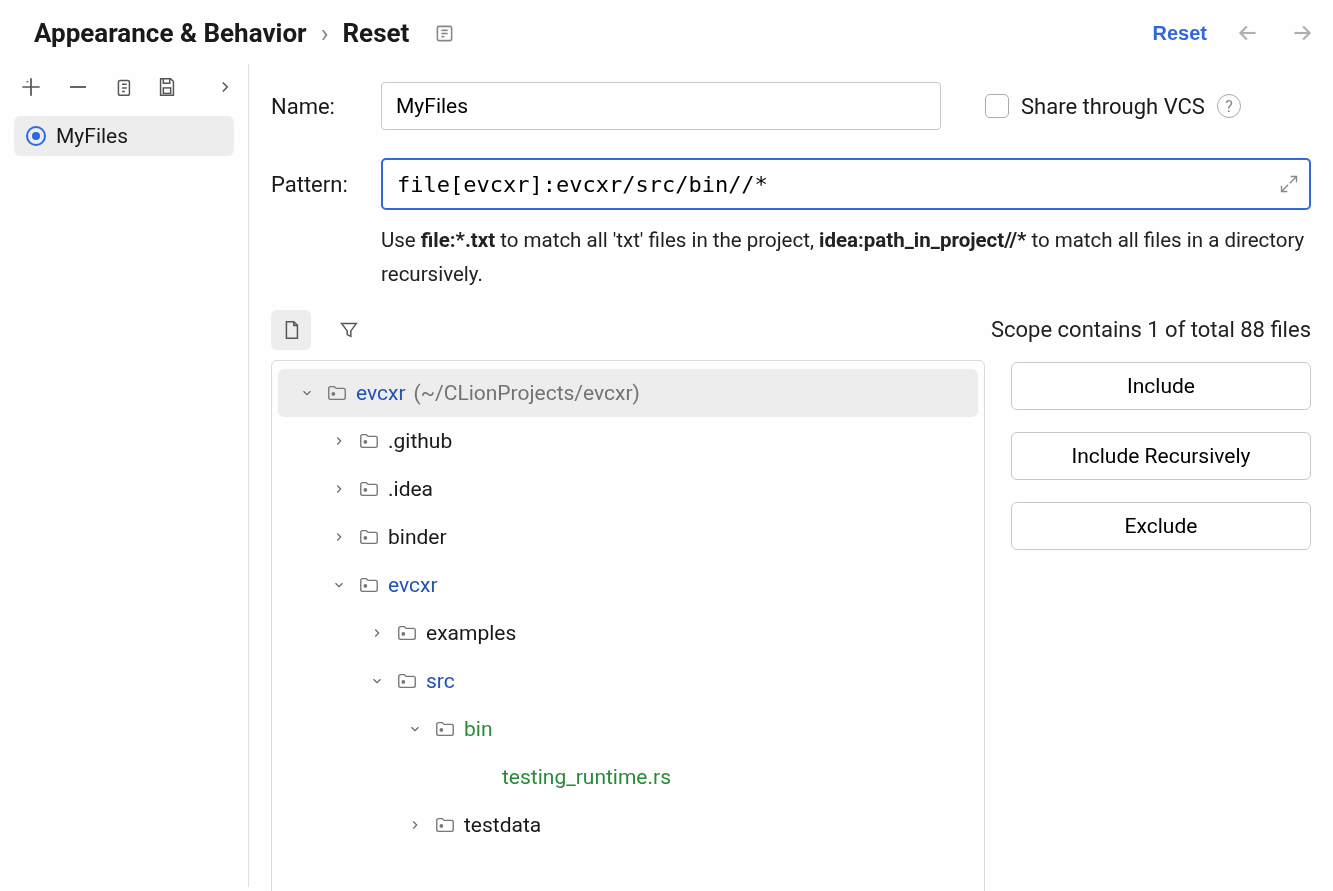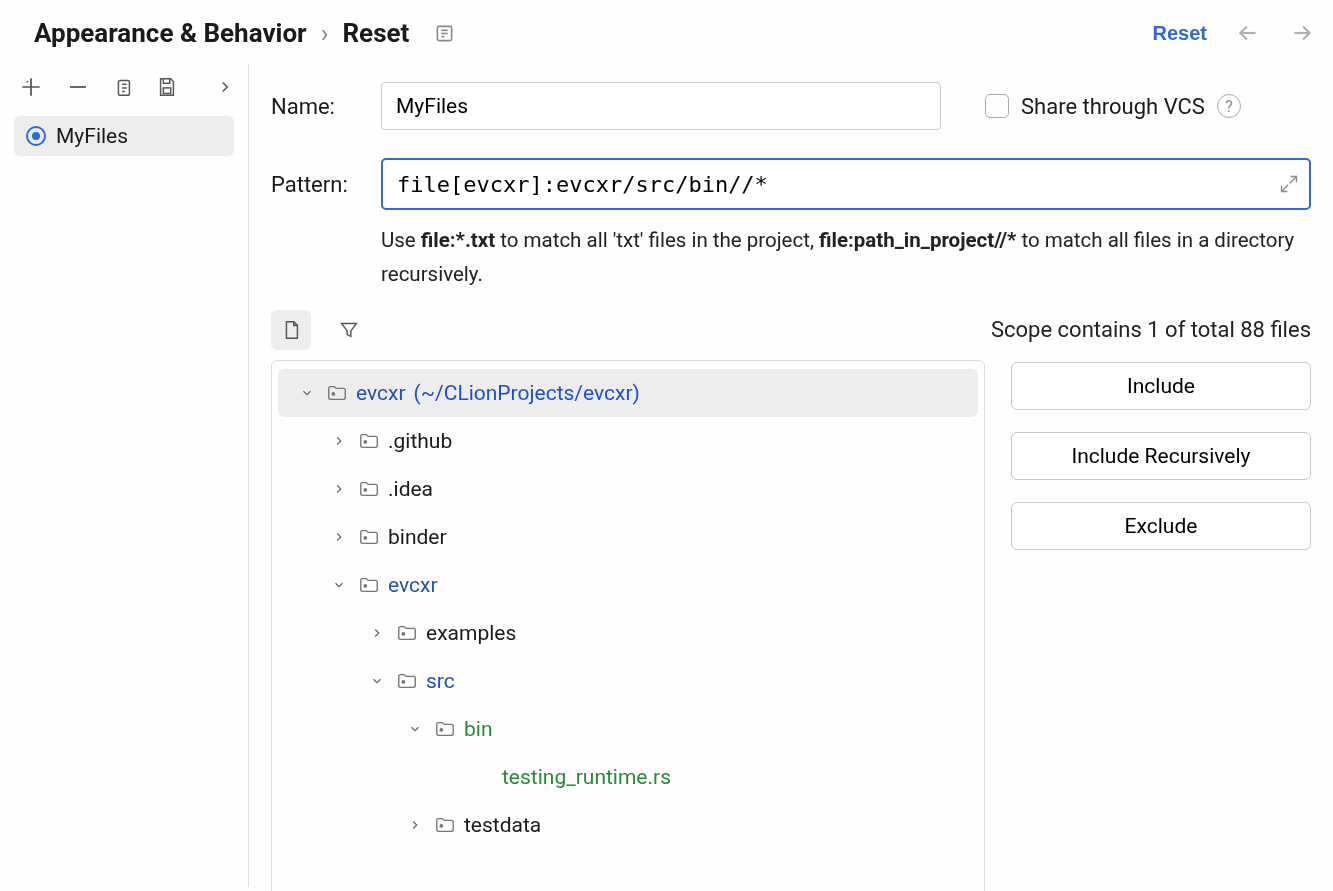--- a/index.html
+++ b/index.html
@@ -162,21 +162,21 @@
   }
   .tree-row.selected {
     background: #ededed;
     border-radius: 6px;
     margin: 0 6px;
   }
   .chev { width: 22px; display:inline-flex; justify-content:center; color:#666; font-size:16px;}
   .folder-ic { color:#777; display:inline-flex; }
   .name-blue { color: #2351b5; }
   .name-green { color: #2a8a3a; }
-  .name-gray { color: #1d4ed8; }
+  .name-gray { color: #737373; }
   .action-col {
     width: 300px;
     display:flex; flex-direction: column; gap: 22px;
     padding-top: 2px;
   }
   .action-btn {
     height: 48px;
     border: 1px solid #c8c8c8;
     border-radius: 6px;
     background: #fff;
@@ -279,21 +279,21 @@
               <path d="M14 3h7v7"></path>
               <path d="M10 21H3v-7"></path>
               <path d="M21 3l-8 8"></path>
               <path d="M3 21l8-8"></path>
             </svg>
         </span>
       </div>
     </div>
 
     <p class="hint">
-      <span>Use </span><b>file:*.txt</b><span> to match all 'txt' files in the project, </span><b>file:path_in_project//*</b><span> to match all files in a directory recursively.</span>
+      <span>Use </span><b>file:*.txt</b><span> to match all 'txt' files in the project, </span><b>idea:path_in_project//*</b><span> to match all files in a directory recursively.</span>
     </p>
 
     <div class="tree-toolbar">
       <span class="tree-tool-btn active">
         <svg width="22" height="22" viewBox="0 0 24 24" fill="none" stroke="currentColor" stroke-width="1.6">
             <path d="M7 3h8l4 4v14H7z"></path>
             <path d="M15 3v4h4"></path>
           </svg>
       </span>
       <span class="tree-tool-btn">

